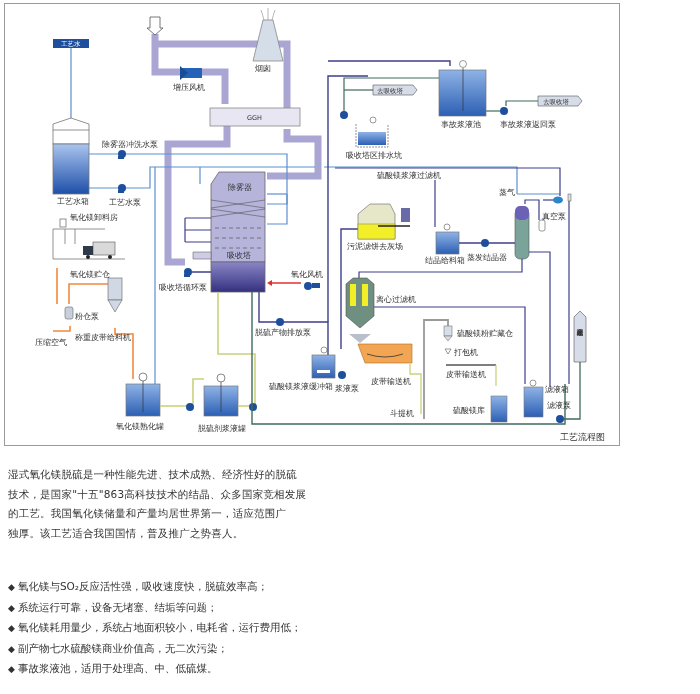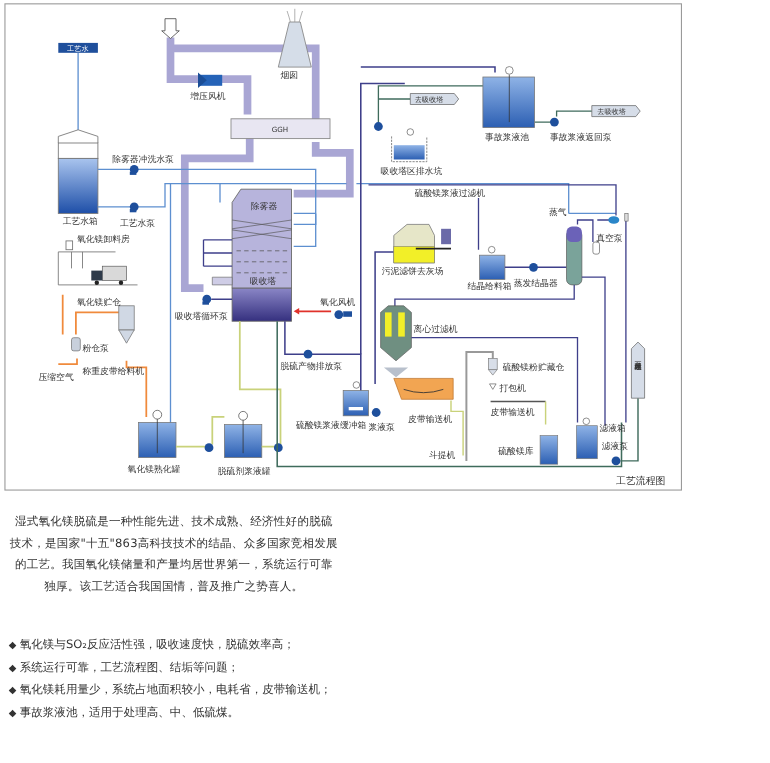--- a/index.html
+++ b/index.html
@@ -322,28 +322,29 @@
   <g>
     <path d="M569,313 L575,307 L581,313 L581,358 L569,358 Z" fill="#d6dde8" stroke="#555" stroke-width="0.6"></path>
   </g>
   <text id="ww-text" class="small" x="575" y="320" text-anchor="middle" style="writing-mode:tb;glyph-orientation-vertical:0;">至废水处理站</text>
 
   <text class="caption" x="555" y="436">工艺流程图</text>
 </svg>
 </div>
 
 <div class="text-section" style="top:460px;">
-  <div class="para" style="margin-top:5px;text-align:center;">
+  <div class="para" style="margin-top:5px;">
     <div>湿式氧化镁脱硫是一种性能先进、技术成熟、经济性好的脱硫</div>
     <div>技术，是国家"十五"863高科技技术的结晶、众多国家竞相发展</div>
-    <div>的工艺。我国氧化镁储量和产量均居世界第一，系统运行可靠</div>
+    <div>的工艺。我国氧化镁储量和产量均居世界第一，适应范围广</div>
     <div>独厚。该工艺适合我国国情，普及推广之势喜人。</div>
   </div>
 </div>
 
 <div class="text-section" style="top:575px;">
   <ul class="features" style="margin-top:2px;">
     <li><span class="bullet">◆</span><span>氧化镁与SO₂反应活性强，吸收速度快，脱硫效率高；</span></li>
-    <li><span class="bullet">◆</span><span>系统运行可靠，工艺流程图、结垢等问题；</span></li>
-    <li><span class="bullet">◆</span><span>氧化镁耗用量少，系统占地面积较小，电耗省，皮带输送机；</span></li>
+    <li><span class="bullet">◆</span><span>系统运行可靠，设备无堵塞、结垢等问题；</span></li>
+    <li><span class="bullet">◆</span><span>氧化镁耗用量少，系统占地面积较小，电耗省，运行费用低；</span></li>
+    <li><span class="bullet">◆</span><span>副产物七水硫酸镁商业价值高，无二次污染；</span></li>
     <li><span class="bullet">◆</span><span>事故浆液池，适用于处理高、中、低硫煤。</span></li>
   </ul>
 </div>
 
 </body></html>

